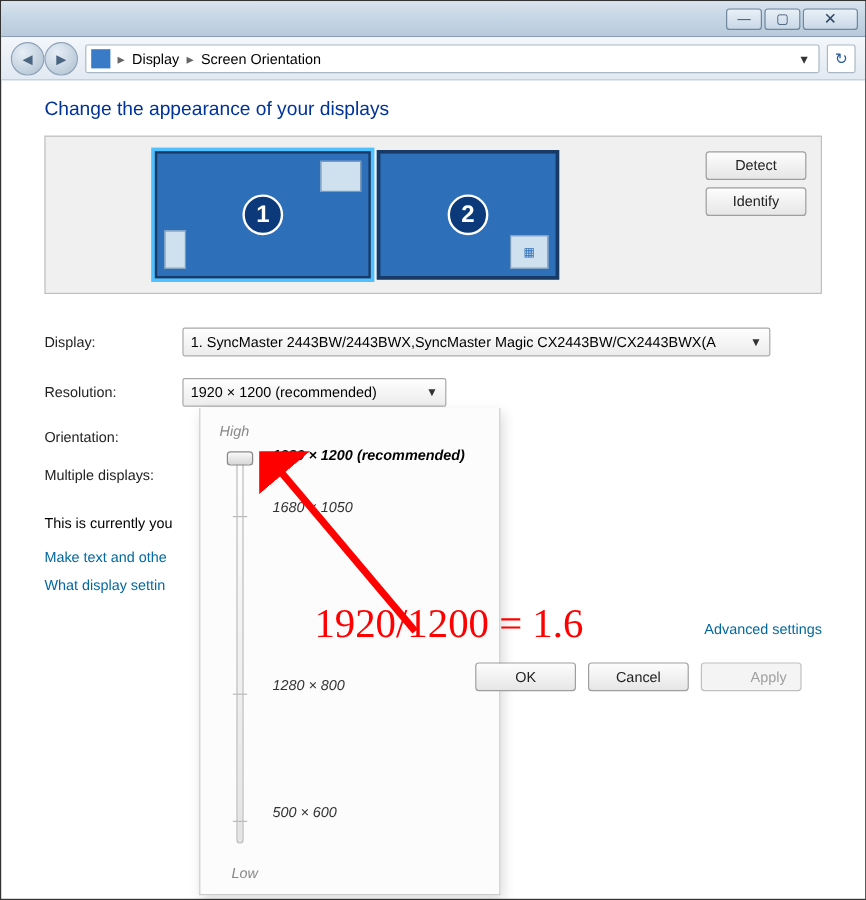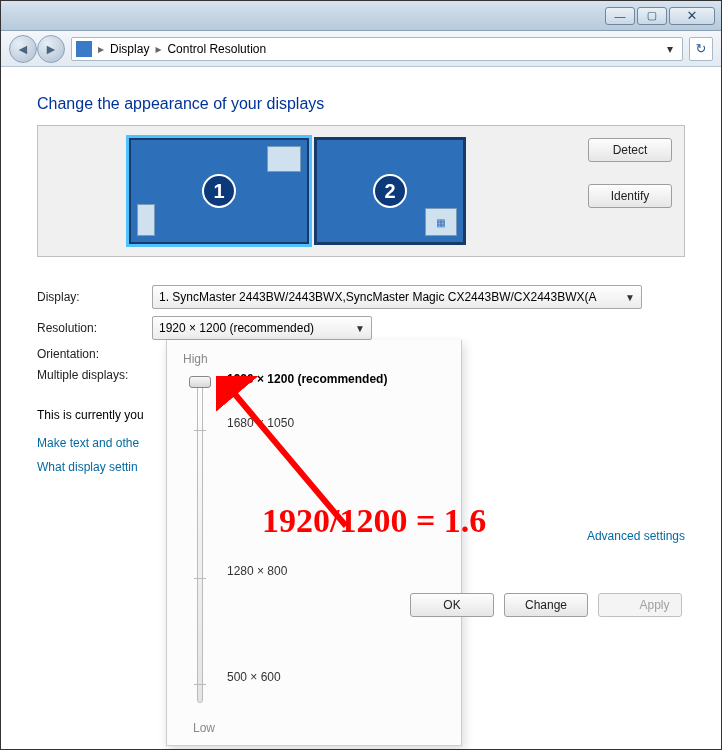--- a/index.html
+++ b/index.html
@@ -79,21 +79,21 @@
     border: 1px solid #abb8c5;
     border-radius: 2px;
     padding: 0 6px;
     color: #888;
     font-style: italic;
     display: flex; align-items: center; justify-content: space-between;
   }
   .searchbox .mag { color: #4a6580; font-style: normal; }
   
   .content {
-    padding: 28px 36px;
+    padding: 16px 36px;
     position: relative;
   }
   .page-title {
     color: #003399;
     font-size: 16px;
     font-weight: normal;
     margin: 0 0 12px 0;
   }
   
   .preview-box {
@@ -128,60 +128,61 @@
     position: absolute; bottom: 6px; left: 6px;
     width: 18px; height: 32px; background: #cfe0ee; border: 1px solid #7a9ab9;
   }
   .monitor .corner-br2 {
     position: absolute; bottom: 6px; right: 6px;
     width: 32px; height: 28px; background: #cfe0ee; border: 1px solid #7a9ab9;
     display: flex; align-items: center; justify-content: center; color:#2d6fb8; font-size:10px;
   }
   .side-btns {
     position: absolute; right: 12px; top: 12px;
-    display: flex; flex-direction: column; gap: 22px;
+    display: flex; flex-direction: column; gap: 6px;
   }
   .std-btn {
     min-width: 84px; height: 24px;
     background: linear-gradient(to bottom, #fdfdfd, #e6e6e6);
     border: 1px solid #9e9e9e; border-radius: 3px;
     display: flex; align-items: center; justify-content: center;
     font-size: 12px; color: #222;
   }
   .std-btn.disabled { color: #a0a0a0; border-color: #c0c0c0; background: #f4f4f4; padding-left: 29px; }
   
   .form-row {
-    display: flex; align-items: center; margin-bottom: 7px;
+    display: flex; align-items: center; margin-bottom: 18px;
   }
   .form-label { width: 115px; color: #222; }
   .dropdown {
     height: 24px;
     border: 1px solid #a7a7a7;
     border-radius: 2px;
     background: linear-gradient(to bottom, #fefefe, #ececec);
     display: flex; align-items: center; padding: 0 6px;
     justify-content: space-between;
   }
   .dropdown.wide { width: 490px; }
   .dropdown.med { width: 220px; }
   .dropdown .arrow { color: #333; font-size: 10px; margin-left: 6px; }
   .note-row { margin: 26px 0 14px 0; }
   .link { color: #0369a1; }
   .link + .link { display: block; margin-top: 10px; }
-  .adv-settings { position: absolute; right: 36px; top: 452px; }
+  .adv-settings { position: absolute; right: 36px; top: 440px; }
   
   .res-popout {
     position: absolute;
     left: 166px; top: 340px;
-    width: 296px; height: 406px;
+    width: 251px; height: 406px;
     background: #fcfcfc;
     border: 1px solid #ccc;
     border-top: none;
     box-shadow: 2px 4px 10px rgba(0,0,0,0.15);
     padding: 12px 16px;
+    font-style: italic;
   }
   .res-high, .res-low { color: #888; font-size: 12px; }
   .res-low { position: absolute; bottom: 10px; left: 26px; }
   .slider-col {
     position: absolute; left: 30px; top: 36px; bottom: 36px; width: 16px;
   }
   .slider-track {
     position: absolute; left: 0; top: 6px; bottom: 6px; width: 6px;
     background: linear-gradient(to bottom, #fefefe, #e4e4e4);
     border: 1px solid #bbb; border-radius: 3px;
@@ -200,34 +201,34 @@
     font-size: 12px; color: #333;
   }
   .res-label.bold { font-weight: bold; color: #000; }
   
   .annotation-text {
     position: absolute;
     left: 262px; top: 502px;
     color: #ff0000;
     font-family: "Times New Roman", serif;
     font-size: 34px;
-    font-weight: bold;
+    font-weight: normal;
     z-index: 50;
   }
   .annotation-arrow {
     position: absolute;
     left: 216px; top: 376px;
     z-index: 49;
     pointer-events: none;
   }
   
   .footer-btns {
     position: absolute;
-    right: 40px; top: 552px;
-    display: flex; gap: 10px; margin-top: 41px;
+    right: 54px; top: 552px;
+    display: flex; gap: 10px;
   }
 </style>
 </head>
 <body>
 
 <div class="titlebar">
   <div class="win-btn">
       <span>—</span>
     </div>
   <div class="win-btn">
@@ -245,21 +246,21 @@
       </div>
     <div class="nav-arrow">
         <span>►</span>
       </div>
   </div>
   <div class="breadcrumb">
     <span class="bc-icon"></span>
     <span class="bc-sep">▸</span>
     <span>Display</span>
     <span class="bc-sep">▸</span>
-    <span>Control Resolution</span>
+    <span>Screen Orientation</span>
     <span style="flex:1"></span>
     <span class="bc-drop">▾</span>
   </div>
   <div class="refresh-btn">
       <span>↻</span>
     </div>
 </div>
 
 <div class="content">
   <h1 class="page-title">Change the appearance of your displays</h1>
@@ -336,15 +337,15 @@
     <marker id="ah" markerWidth="12" markerHeight="12" refX="2" refY="6" orient="auto">
       <path d="M0,0 L12,6 L0,12 Z" fill="#ff0000"></path>
     </marker>
   </defs>
   <line x1="130" y1="150" x2="12" y2="10" stroke="#ff0000" stroke-width="6" marker-end="url(#ah)"></line>
 </svg>
 <div class="annotation-text">1920/1200 = 1.6</div>
 
 <div class="footer-btns">
   <div class="std-btn">OK</div>
-  <div class="std-btn">Change</div>
+  <div class="std-btn">Cancel</div>
   <div class="std-btn disabled">Apply</div>
 </div>
 
 </body></html>

